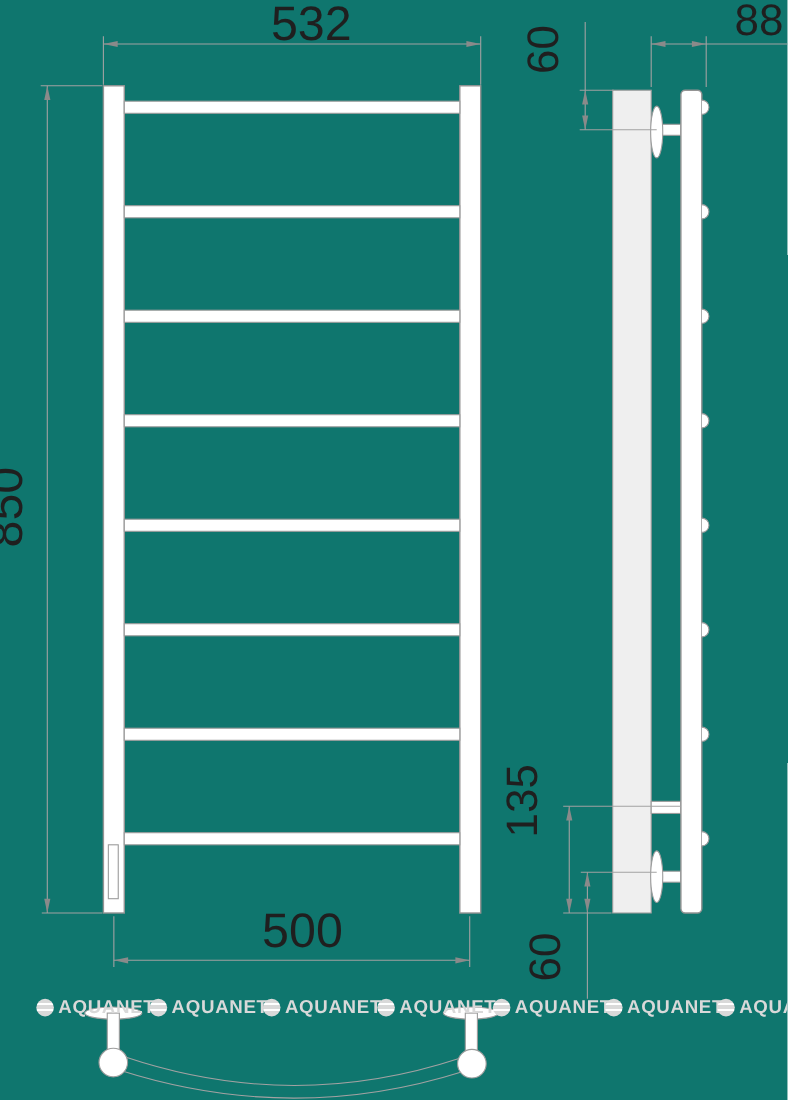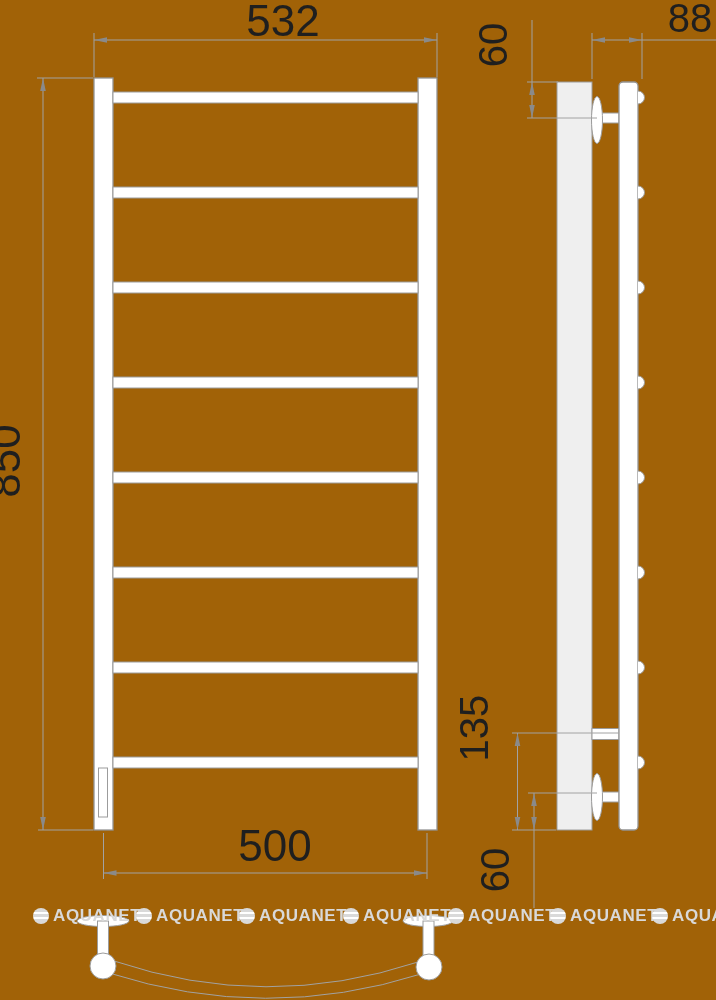--- a/index.html
+++ b/index.html
@@ -1,17 +1,17 @@
 <!DOCTYPE html>
 <html><head>
 <meta charset="utf-8">
 <style>
   html,body{margin:0;padding:0;background:#fff;}
   #stage{
-    position:relative;width:716px;height:1000px;background:#a16207;overflow:hidden;
+    position:relative;width:716px;height:1000px;background:#0f766e;overflow:hidden;
     font-family:"Liberation Sans", sans-serif;
   }
   svg text{
     font-family:"Liberation Sans", sans-serif;
     fill:#1f1f1f;
   }
   .dim-txt-lg{font-size:44px;}
   .dim-txt-sm{font-size:40px;}
   .obj{stroke:#949494;fill:#ffffff;stroke-width:1.3;}
   .obj-thin{stroke:#9c9c9c;fill:#ffffff;stroke-width:1;}

